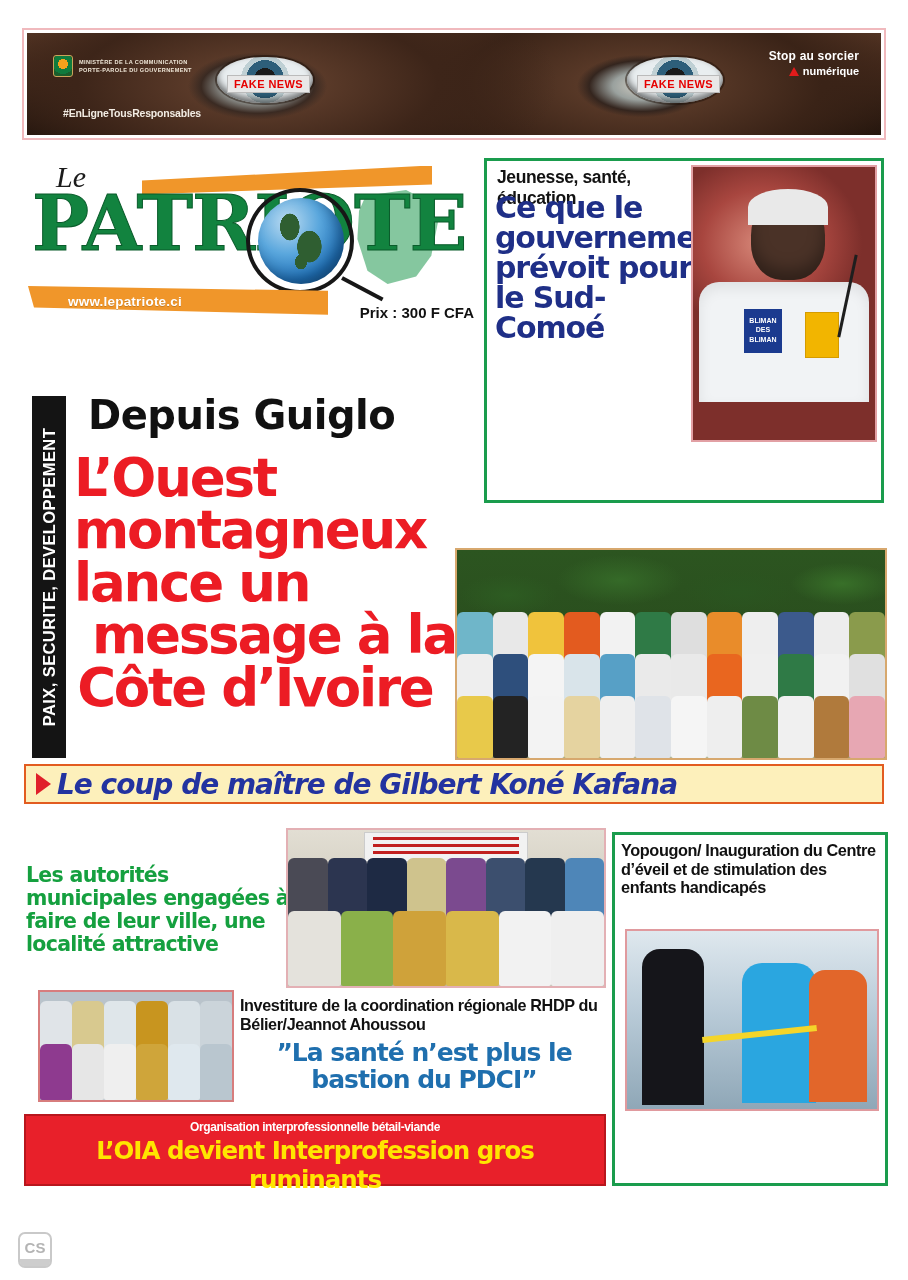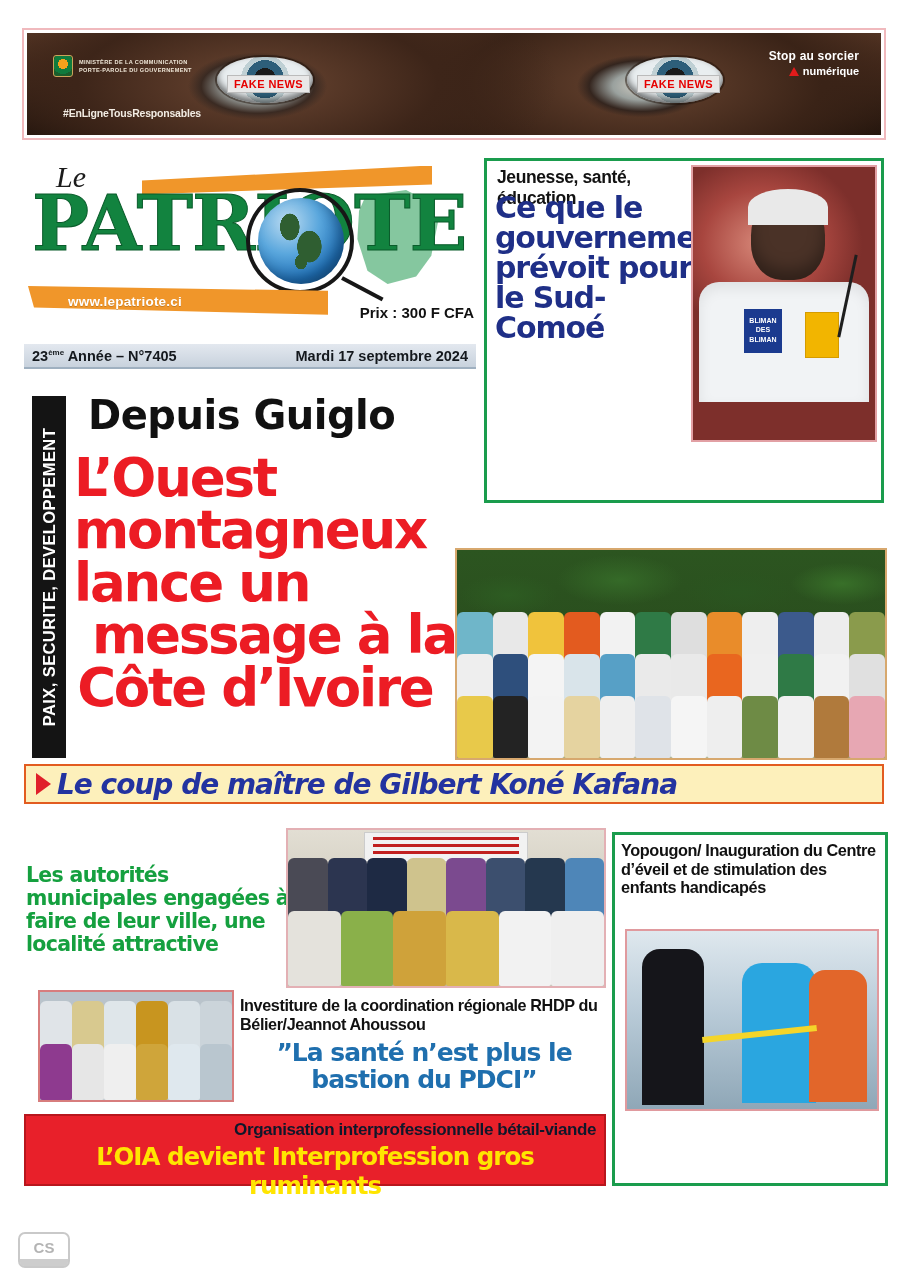--- a/index.html
+++ b/index.html
@@ -292,21 +292,21 @@
     font-size:25px; line-height:1.06; font-weight:bold; color:#1f6fae;
     letter-spacing:-1px; font-family:"DejaVu Sans",sans-serif; text-align:center;
   }
 
   
   .box-oia{
     position:absolute; left:24px; top:1114px; width:582px; height:72px;
     background:#e8202a; border:2px solid #b8161d; padding:4px 8px;
   }
   .kicker-oia{
-    font-size:17px; font-weight:bold; color:#0f172a; letter-spacing:-.4px; text-align:right;
+    font-size:12px; font-weight:bold; color:#ffffff; letter-spacing:-.4px; text-align:center;
   }
   .title-oia{
     margin-top:2px; font-size:24.5px; font-weight:bold; color:#ffe500;
     letter-spacing:-1px; text-align:center; font-family:"DejaVu Sans",sans-serif;
   }
 
   
   .box-yopougon{
     position:absolute; left:612px; top:832px; width:276px; height:354px;
     border:3px solid #1a9c4d; background:#fff; padding:6px;
@@ -338,21 +338,21 @@
   }
   .title-rotary .sep{
     display:block; height:2px; background:#15a03f; margin:3px 0 0;
   }
 
   
   .footer{
     position:absolute; left:18px; top:1232px; display:flex; align-items:center; gap:12px;
   }
   .cs-logo{
-    width:52px; height:36px; border:2px solid #c9c9c9; border-radius:7px;
+    width:34px; height:36px; border:2px solid #c9c9c9; border-radius:7px;
     position:relative; background:#fff;
   }
   .cs-logo span{
     position:absolute; left:0; right:0; top:5px; text-align:center;
     font-size:15px; font-weight:bold; color:#b4b4b4; font-family:"Liberation Sans",sans-serif;
   }
   .cs-logo:after{
     content:""; position:absolute; left:0; right:0; bottom:0; height:7px;
     background:#cdcdcd; border-radius:0 0 4px 4px;
   }
@@ -392,24 +392,20 @@
     <div class="ci-map"></div>
     <div class="patriote">PATRIOTE</div>
     <div class="globe"></div>
     <div class="magnifier"></div>
     <div class="mag-handle"></div>
     <div class="swoosh-bot"></div>
     <div class="url-text">www.lepatriote.ci</div>
     <div class="price">Prix : 300 F CFA</div>
   </div>
 
-  <div class="infobar">
-    <span><b>23</b><sup>ème</sup><b> Année – N°7405</b></span>
-    <span>Mardi  17 septembre  2024</span>
-  </div>
 
   <div class="box-sudcomoe">
     <div class="kicker-sud">Jeunesse, santé, éducation</div>
     <div class="title-sud">Ce que le gouvernement prévoit pour le Sud-Comoé</div>
     <div class="photo-sud">
       <div class="bgposter"></div>
       <div class="head"></div>
       <div class="hair"></div>
       <div class="shirt"></div>
       <div class="badge">BLIMAN DES BLIMAN</div>

